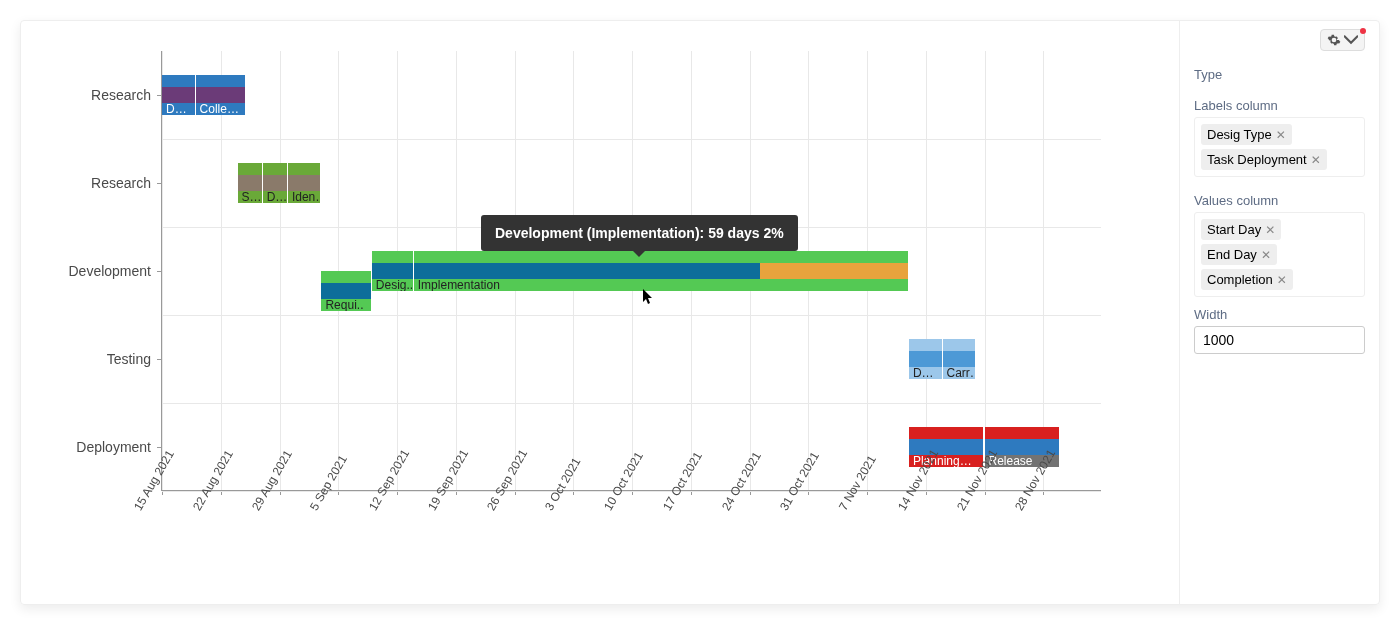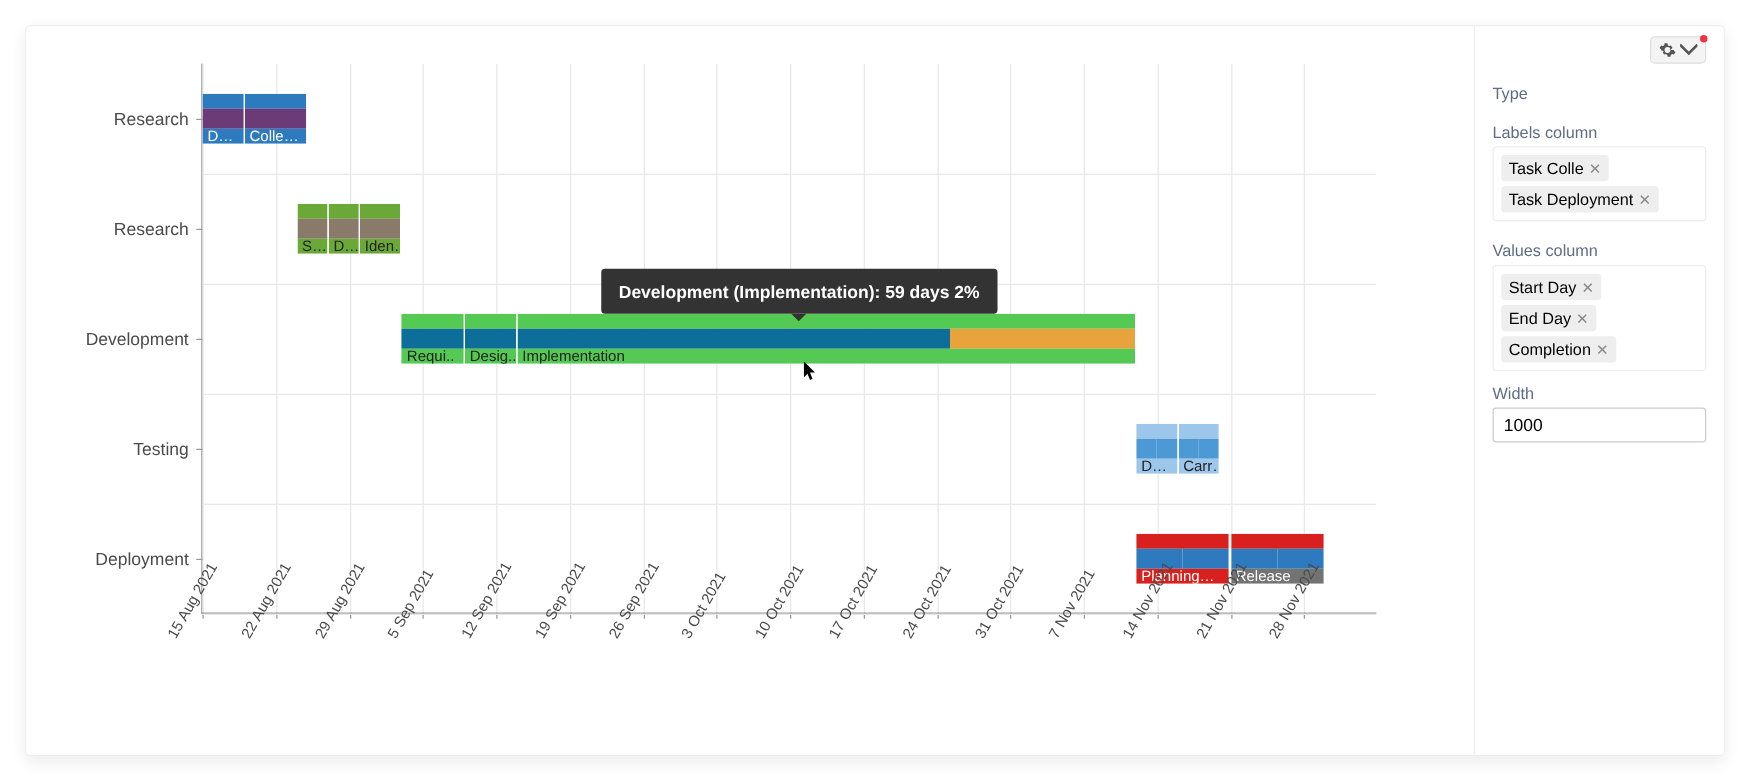--- a/index.html
+++ b/index.html
@@ -129,21 +129,21 @@
               <div class="bar-mid">
                 <div style="width: 100%; background: rgb(138, 122, 106);"></div>
                 <div style="width: 0%; background: rgb(138, 122, 106);"></div>
               </div>
               <div class="bar-bot" style="background: rgb(106, 169, 56); color: rgb(34, 34, 34);">Iden…</div>
             </div>
           </div>
           <div class="grid-h" style="top: 264px;"></div>
           <div class="tick-y" style="top: 220px;"></div>
           <div class="row" style="top: 193px;">
-            <div class="bar" style="left: 159.464px; width: 50.3571px; border-right: 1px solid rgba(255, 255, 255, 0.3);">
+            <div class="bar" style="left: 159.464px; width: 50.3571px; border-right: 1px solid rgba(255, 255, 255, 0.3); margin-top: 20px;">
               <div class="bar-top" style="background: rgb(84, 201, 84);"></div>
               <div class="bar-mid">
                 <div style="width: 100%; background: rgb(13, 110, 154);"></div>
                 <div style="width: 0%; background: rgb(232, 163, 61);"></div>
               </div>
               <div class="bar-bot" style="background: rgb(84, 201, 84); color: rgb(34, 34, 34);">Requi..</div>
             </div>
             <div class="bar" style="left: 209.821px; width: 41.9643px; border-right: 1px solid rgba(255, 255, 255, 0.3);">
               <div class="bar-top" style="background: rgb(84, 201, 84);"></div>
               <div class="bar-mid">
@@ -237,21 +237,21 @@
       <svg class="icon" viewBox="0 0 10 6" width="10" height="6">
           <path d="M0 0 L5 5 L10 0" fill="none" stroke="#555" stroke-width="1.5"></path>
         </svg>
       <span class="dot"></span>
     </div>
 
     <div class="fld-label first">Type</div>
 
     <div class="fld-label">Labels column</div>
     <div class="tag-box" id="labels-tags"><span class="tag">
-          <span>Task Colle</span>
+          <span>Desig Type</span>
           <span class="tag-x">✕</span>
         </span><span class="tag">
           <span>Task Deployment</span>
           <span class="tag-x">✕</span>
         </span></div>
 
     <div class="fld-label">Values column</div>
     <div class="tag-box" id="values-tags"><span class="tag">
           <span>Start Day</span>
           <span class="tag-x">✕</span>

